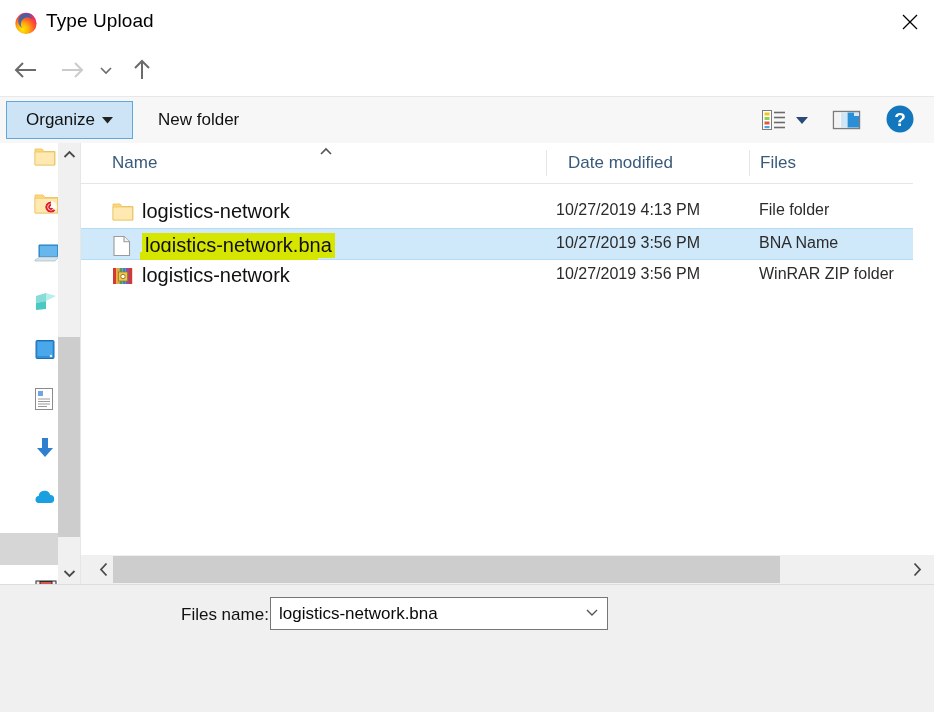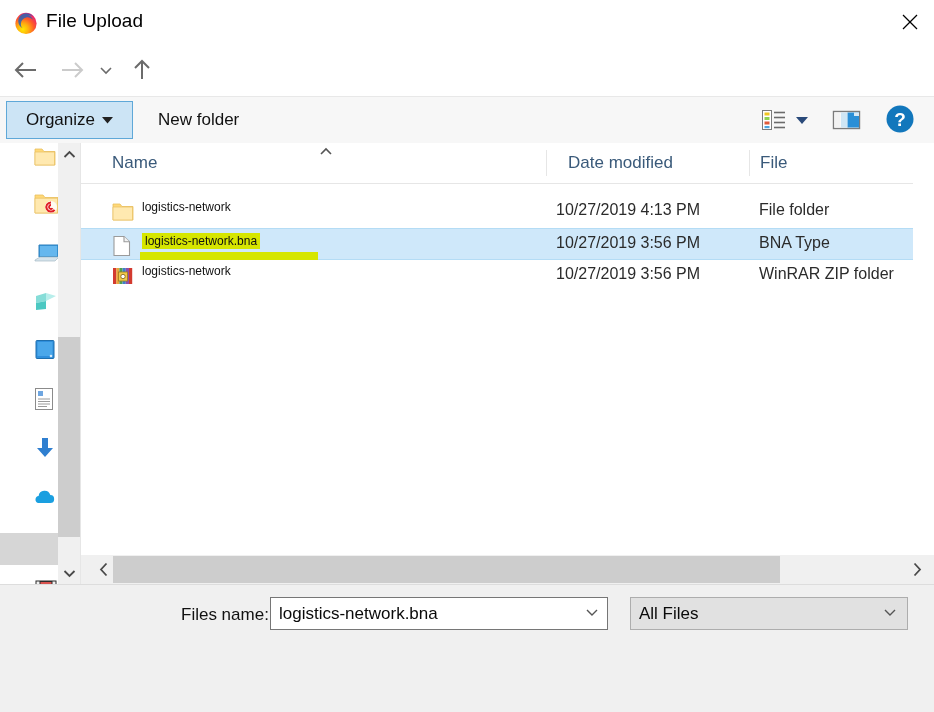--- a/index.html
+++ b/index.html
@@ -194,21 +194,21 @@
   }
   .row.selected {
     background: #cfe8fa; border-top: 1px solid #b4dcf5; border-bottom: 1px solid #b4dcf5;
     box-sizing: border-box;
   }
   .row-icon {
     position: absolute; left: 31px; top: 6px; width: 22px; height: 22px;
   }
   .row-name {
     position: absolute; left: 61px; top: 4px;
-    font-size: 12px; color: #101010; white-space: nowrap;
+    font-size: 20px; color: #101010; white-space: nowrap;
   }
   .row-name.hl { background: #d6e600; padding: 1px 3px; }
   
   #fname-smear {
     position: absolute; left: 140px; top: 252px; width: 178px; height: 8px;
     background: #d6e600;
   }
   .row-date {
     position: absolute; left: 475px; top: 5px;
     font-size: 16px; color: #2b2b2b; white-space: nowrap;
@@ -282,21 +282,21 @@
             <stop offset="32%" stop-color="#ffaf0e"></stop>
             <stop offset="62%" stop-color="#ff5b28"></stop>
             <stop offset="100%" stop-color="#e4177e"></stop>
           </radialGradient>
         </defs>
         <circle cx="12" cy="12.4" r="10.6" fill="url(#ffg)"></circle>
         <path d="M12 2.2c2.9 0 5.3 1.2 6.8 3.1-1.4-.9-3-1.3-4.6-1.1 2.4.9 4 2.5 4.7 4.6-1.8-2-4.3-2.9-6.7-2.3-3 .8-5 3-5.3 5.9-.2 2 .5 3.6 1.6 4.8-2.4-1.3-4-3.7-4.2-6.5C4 6.2 7.5 2.2 12 2.2z" fill="#2b63b5" opacity="0.85"></path>
         <path d="M19.9 7.8c1.3 2.3 1.4 5 .2 7.5-1.8 3.7-6 5.5-9.9 4.3 2.2.3 4.3-.4 5.8-1.9 1.9-1.9 2.3-4.5 1.3-6.6-.5-1.2-1.5-2.3-2.6-3 2 .2 3.7 1.2 4.8 2.8-.1-1.1-.4-2.2-1-3.1z" fill="#ff8f00" opacity="0.0"></path>
       </svg>
     </div>
-    <div id="title-text">File Upload</div>
+    <div id="title-text">Type Upload</div>
     <div id="close-btn">
       <svg width="18" height="18" viewBox="0 0 18 18">
         <line x1="2" y1="2" x2="16" y2="16" stroke="#000" stroke-width="1.3"></line>
         <line x1="16" y1="2" x2="2" y2="16" stroke="#000" stroke-width="1.3"></line>
       </svg>
     </div>
   </div>
 
   <div id="navrow">
 
@@ -528,21 +528,21 @@
   <div id="filelist">
 
     <div id="col-header">
       <div class="col-head-cell" id="ch-name">Name</div>
       <div id="sort-caret">
         <svg width="14" height="8" viewBox="0 0 14 8">
           <polyline points="2,7 7,2 12,7" fill="none" stroke="#555" stroke-width="1.6"></polyline>
         </svg>
       </div>
       <div class="col-head-cell" id="ch-date">Date modified</div>
-      <div class="col-head-cell" id="ch-type">File</div>
+      <div class="col-head-cell" id="ch-type">Files</div>
     </div>
 
     <div class="row" style="top:53px">
       <div class="row-icon">
         <svg width="22" height="20" viewBox="0 0 22 20">
           <path d="M1 2h7l2 2.5h11V18H1z" fill="#ffd978" stroke="#e8bf5e" stroke-width=".8"></path>
           <path d="M1 5h19.5v13H1z" fill="#ffe9b0" stroke="#e8bf5e" stroke-width=".7"></path>
         </svg>
       </div>
       <div class="row-name">logistics-network</div>
@@ -552,21 +552,21 @@
 
     <div class="row selected" style="top:85px">
       <div class="row-icon">
         <svg width="20" height="22" viewBox="0 0 20 22">
           <path d="M2 1.5h10l5.5 5.2V20.5H2z" fill="#ffffff" stroke="#9b9b9b" stroke-width="1.1"></path>
           <path d="M12 1.5v5.2h5.5" fill="#f2f2f2" stroke="#9b9b9b" stroke-width="1.1"></path>
         </svg>
       </div>
       <div class="row-name hl">logistics-network.bna</div>
       <div class="row-date">10/27/2019 3:56 PM</div>
-      <div class="row-type">BNA Type</div>
+      <div class="row-type">BNA Name</div>
     </div>
 
     <div class="row" style="top:117px">
       <div class="row-icon">
         <svg width="22" height="20" viewBox="0 0 22 20">
           <rect x="1" y="2" width="3.2" height="16" fill="#d33a2f"></rect>
           <rect x="4.2" y="2" width="3.2" height="16" fill="#e8a33d"></rect>
           <rect x="7.4" y="2" width="3.2" height="16" fill="#4f9e4f"></rect>
           <rect x="10.6" y="2" width="3.2" height="16" fill="#3f7fcb"></rect>
           <rect x="13.8" y="2" width="3.2" height="16" fill="#8e4fa8"></rect>
@@ -602,24 +602,16 @@
 
     <div id="filename-combo">
       <div id="filename-value">logistics-network.bna</div>
       <div id="filename-caret">
         <svg width="14" height="9" viewBox="0 0 14 9">
           <polyline points="2,2 7,7 12,2" fill="none" stroke="#555" stroke-width="1.4"></polyline>
         </svg>
       </div>
     </div>
 
-    <div id="filter-combo">
-      <div id="filter-value">All Files</div>
-      <div id="filter-caret">
-        <svg width="14" height="9" viewBox="0 0 14 9">
-          <polyline points="2,2 7,7 12,2" fill="none" stroke="#555" stroke-width="1.4"></polyline>
-        </svg>
-      </div>
-    </div>
 
   </div>
 
 </div>
 
 </body></html>

